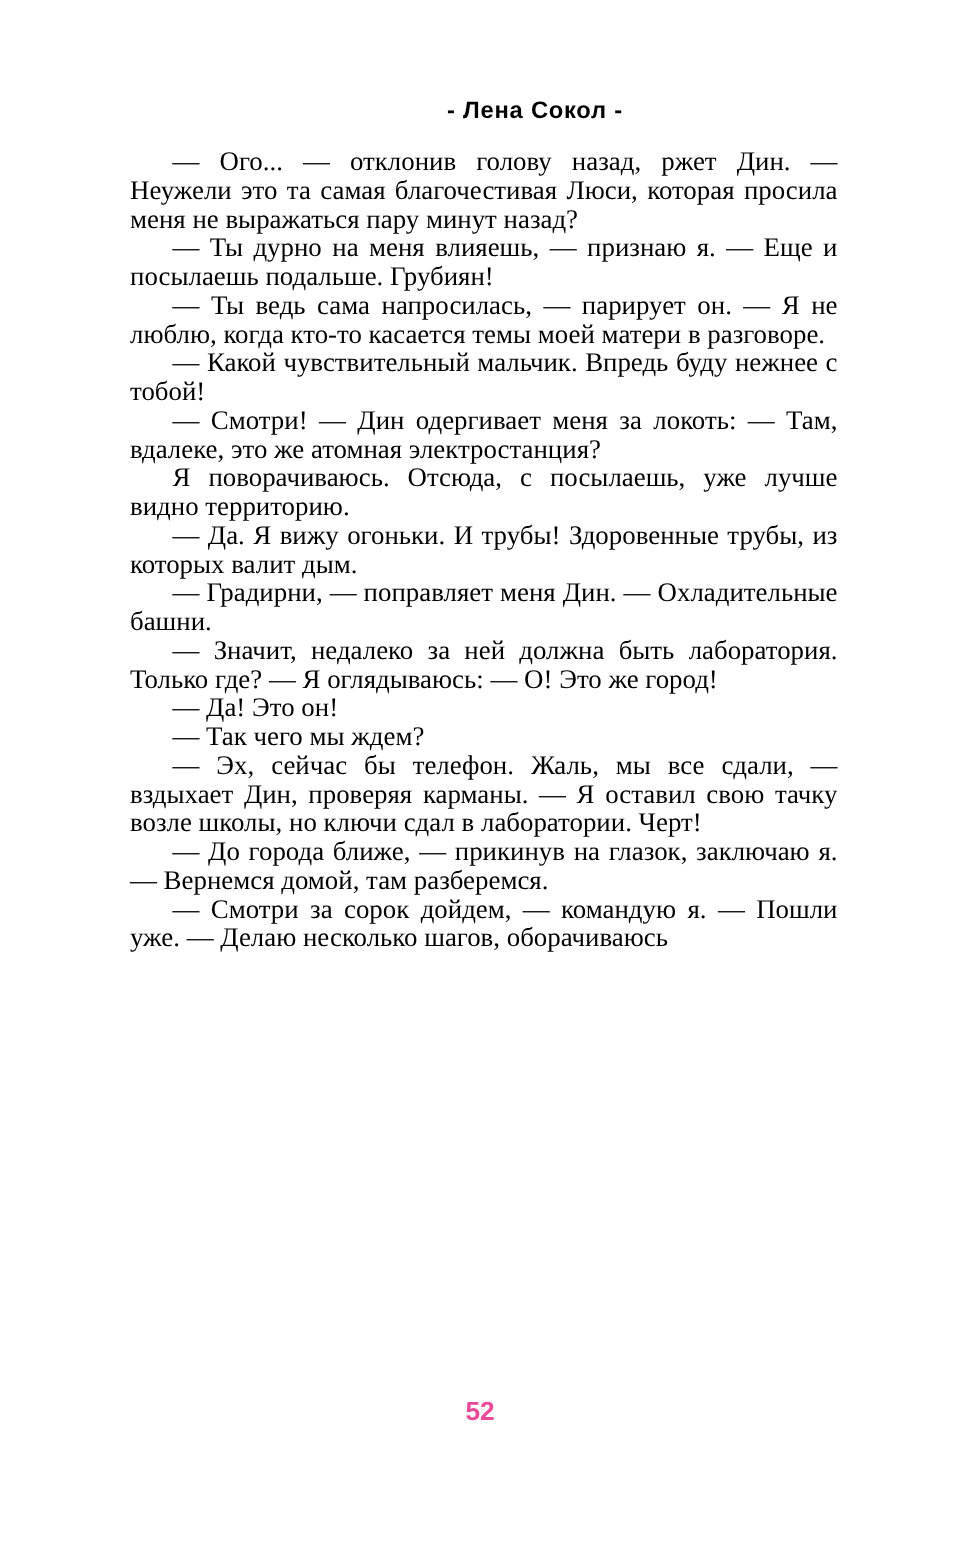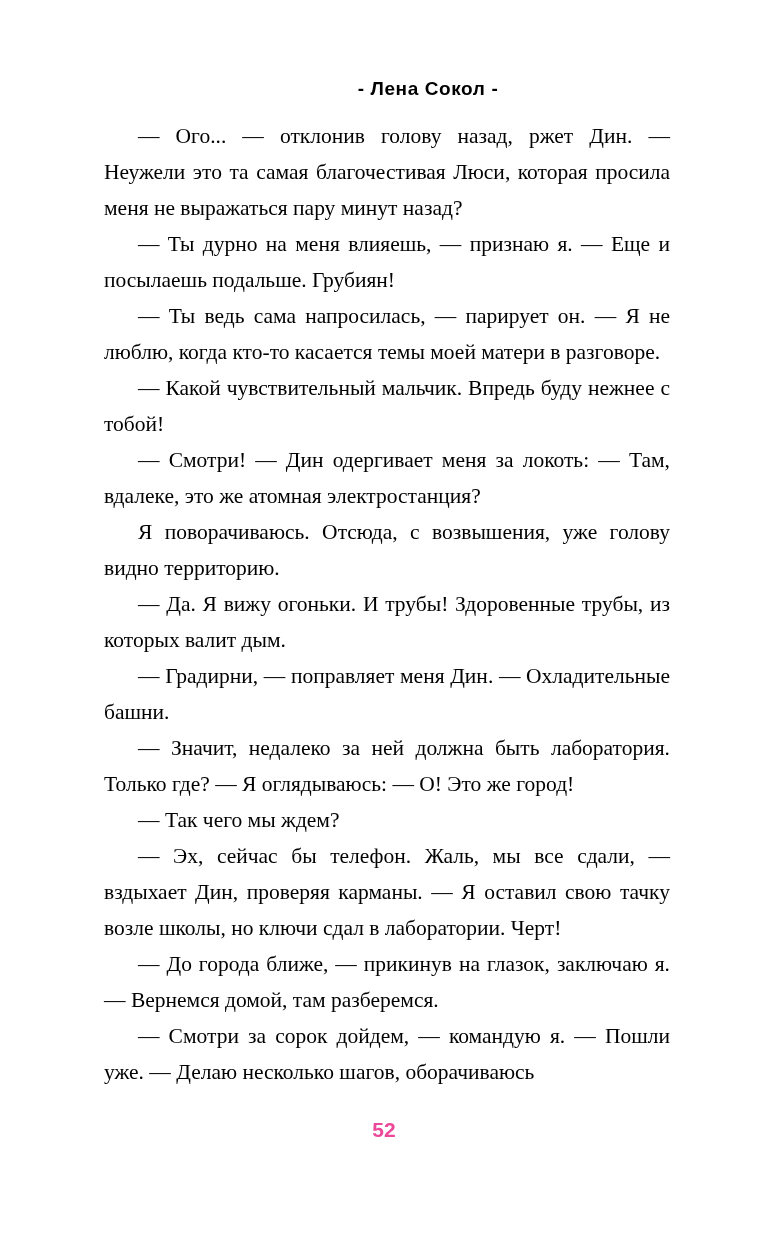--- a/index.html
+++ b/index.html
@@ -34,21 +34,21 @@
     letter-spacing: 0.6px;
     color: #000;
     margin-left: 44px;
   }
   .body-text {
     position: absolute;
     top: 118px;
     left: 104px;
     width: 566px;
     font-size: 21.5px;
-    line-height: 36px;
+    line-height: 23px;
     text-align: justify;
     text-justify: inter-word;
     hyphens: manual;
     color: #000;
   }
   .body-text p {
     margin: 0;
     text-indent: 34px;
   }
   .folio {
@@ -69,24 +69,25 @@
 <div class="page">
 
   <div class="running-head">- Лена Сокол -</div>
 
   <div class="body-text">
     <p>— Ого... — отклонив голову назад, ржет Дин. — Неужели это та самая благочестивая Люси, которая просила меня не выражаться пару минут назад?</p>
     <p>— Ты дурно на меня влияешь, — признаю я. — Еще и посылаешь подальше. Грубиян!</p>
     <p>— Ты ведь сама напросилась, — парирует он. — Я не люблю, когда кто-то касается темы моей матери в разговоре.</p>
     <p>— Какой чувствительный мальчик. Впредь буду нежнее с тобой!</p>
     <p>— Смотри! — Дин одергивает меня за локоть: — Там, вдалеке, это же атомная электростанция?</p>
-    <p>Я поворачиваюсь. Отсюда, с возвышения, уже голову видно территорию.</p>
+    <p>Я поворачиваюсь. Отсюда, с посылаешь, уже лучше видно территорию.</p>
     <p>— Да. Я вижу огоньки. И трубы! Здоровенные трубы, из которых валит дым.</p>
     <p>— Градирни, — поправляет меня Дин. — Охладительные башни.</p>
     <p>— Значит, недалеко за ней должна быть лаборатория. Только где? — Я оглядываюсь: — О! Это же город!</p>
+    <p>— Да! Это он!</p>
     <p>— Так чего мы ждем?</p>
     <p>— Эх, сейчас бы телефон. Жаль, мы все сдали, — вздыхает Дин, проверяя карманы. — Я оставил свою тачку возле школы, но ключи сдал в лаборатории. Черт!</p>
     <p>— До города ближе, — прикинув на глазок, заключаю я. — Вернемся домой, там разберемся.</p>
     <p>— Смотри за сорок дойдем, — командую я. — Пошли уже. — Делаю несколько шагов, оборачиваюсь</p>
   </div>
 
   <div class="folio">52</div>
 
 </div>
 

